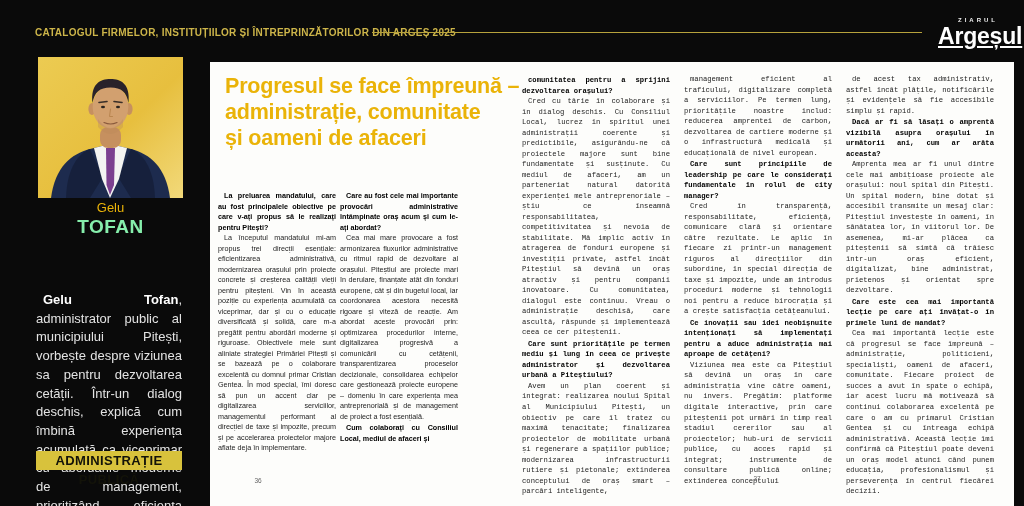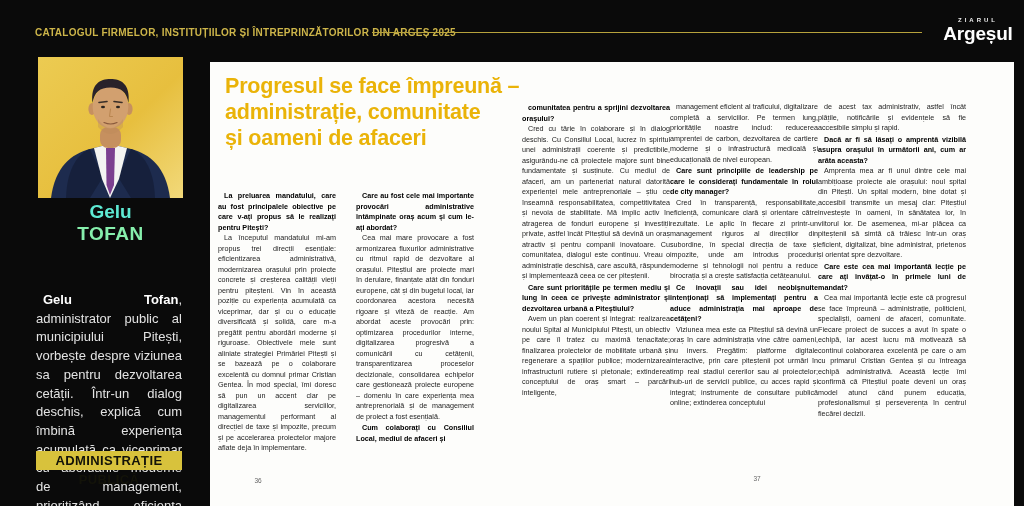--- a/index.html
+++ b/index.html
@@ -8,39 +8,39 @@
           font-family:"Liberation Sans",sans-serif;}
   
   .white-bg{position:absolute;left:210px;top:62px;width:804px;height:444px;background:#fdfdfb;}
   
   .topbar{position:absolute;left:0;top:0;width:1024px;height:62px;background:#0a0a0a;}
   .catalog-title{position:absolute;left:35px;top:27px;font-size:10px;font-weight:bold;
                  color:#cdb54a;letter-spacing:.25px;white-space:nowrap;}
   .mast-rule{position:absolute;left:372px;top:32px;width:550px;height:1px;background:#b7a23c;}
   .brand{position:absolute;left:938px;top:17px;width:80px;text-align:center;color:#fff;}
   .brand-top{display:block;font-size:6px;letter-spacing:3px;font-weight:bold;color:#f2f2f2;}
-  .brand-name{display:block;font-size:19px;font-weight:bold;letter-spacing:-.2px;margin-top:0px;}
+  .brand-name{display:block;font-size:23px;font-weight:bold;letter-spacing:-.2px;margin-top:0px;text-decoration:underline;}
   
   .sidebar{position:absolute;left:0;top:55px;width:210px;height:451px;background:#0a0a0a;}
   .photo{position:absolute;left:38px;top:2px;width:145px;height:141px;overflow:hidden;}
   .person-name{position:absolute;left:19px;top:146px;width:183px;text-align:center;line-height:1.15;}
-  .first-name{font-size:19px;font-weight:bold;color:#5eead4;}
+  .first-name{font-size:13px;font-weight:normal;color:#eab308;}
   .last-name{font-size:19px;font-weight:bold;color:#86efac;letter-spacing:.5px;}
   .bio{position:absolute;left:36px;top:236px;width:146px;margin:0;font-size:13px;line-height:1.44;
        color:#e3e3e3;text-align:justify;text-indent:7px;}
   .bio b{color:#fff;}
   .badge{position:absolute;left:36px;top:396px;width:146px;height:19px;background:#d8c23c;
          color:#131309;font-size:13px;font-weight:bold;text-align:center;line-height:19px;
          letter-spacing:.4px;}
   
   .headline{position:absolute;left:225px;top:74px;margin:0;font-size:21.5px;line-height:1.2;
             font-weight:bold;color:#eab308;white-space:pre-line;letter-spacing:-.2px;}
   .cols{position:absolute;display:flex;}
-  .cols-left{left:218px;top:190px;width:248px;gap:20px;}
-  .cols-right{left:522px;top:102px;width:472px;}
+  .cols-left{left:218px;top:190px;width:248px;gap:4px;}
+  .cols-right{left:522px;top:74px;width:472px;gap:14px;font-family:Liberation Mono, monospace;}
   .col{width:118px;flex:0 0 auto;}
   .cols-right .col{width:148px;}
   .col p{margin:0;font-size:7.2px;line-height:1.46;text-align:justify;text-indent:6px;
          color:#1c1c1c;}
   .col p.q{font-weight:bold;color:#000;margin-top:1px;}
   .pagenum{position:absolute;font-size:6.5px;color:#666;}
   .pagenum-left{left:250px;top:477px;width:16px;text-align:center;}
   .pagenum-right{left:749px;top:475px;width:16px;text-align:center;}
 </style>
 </head>

